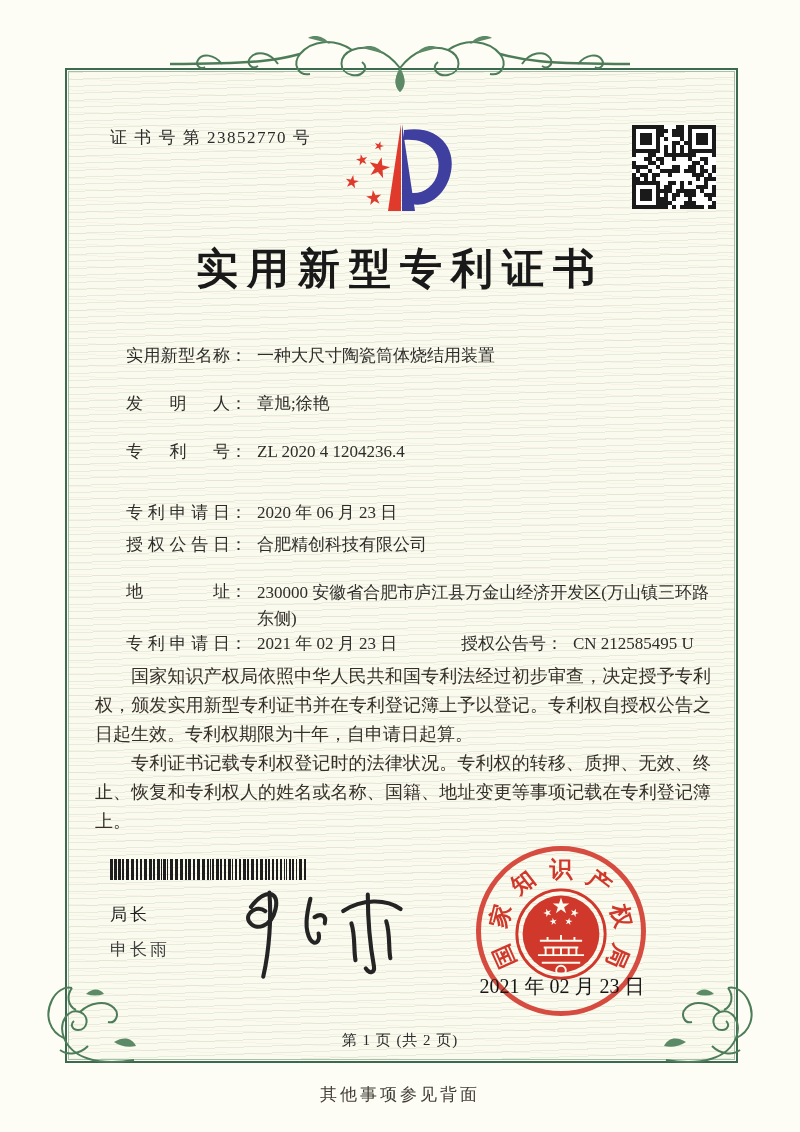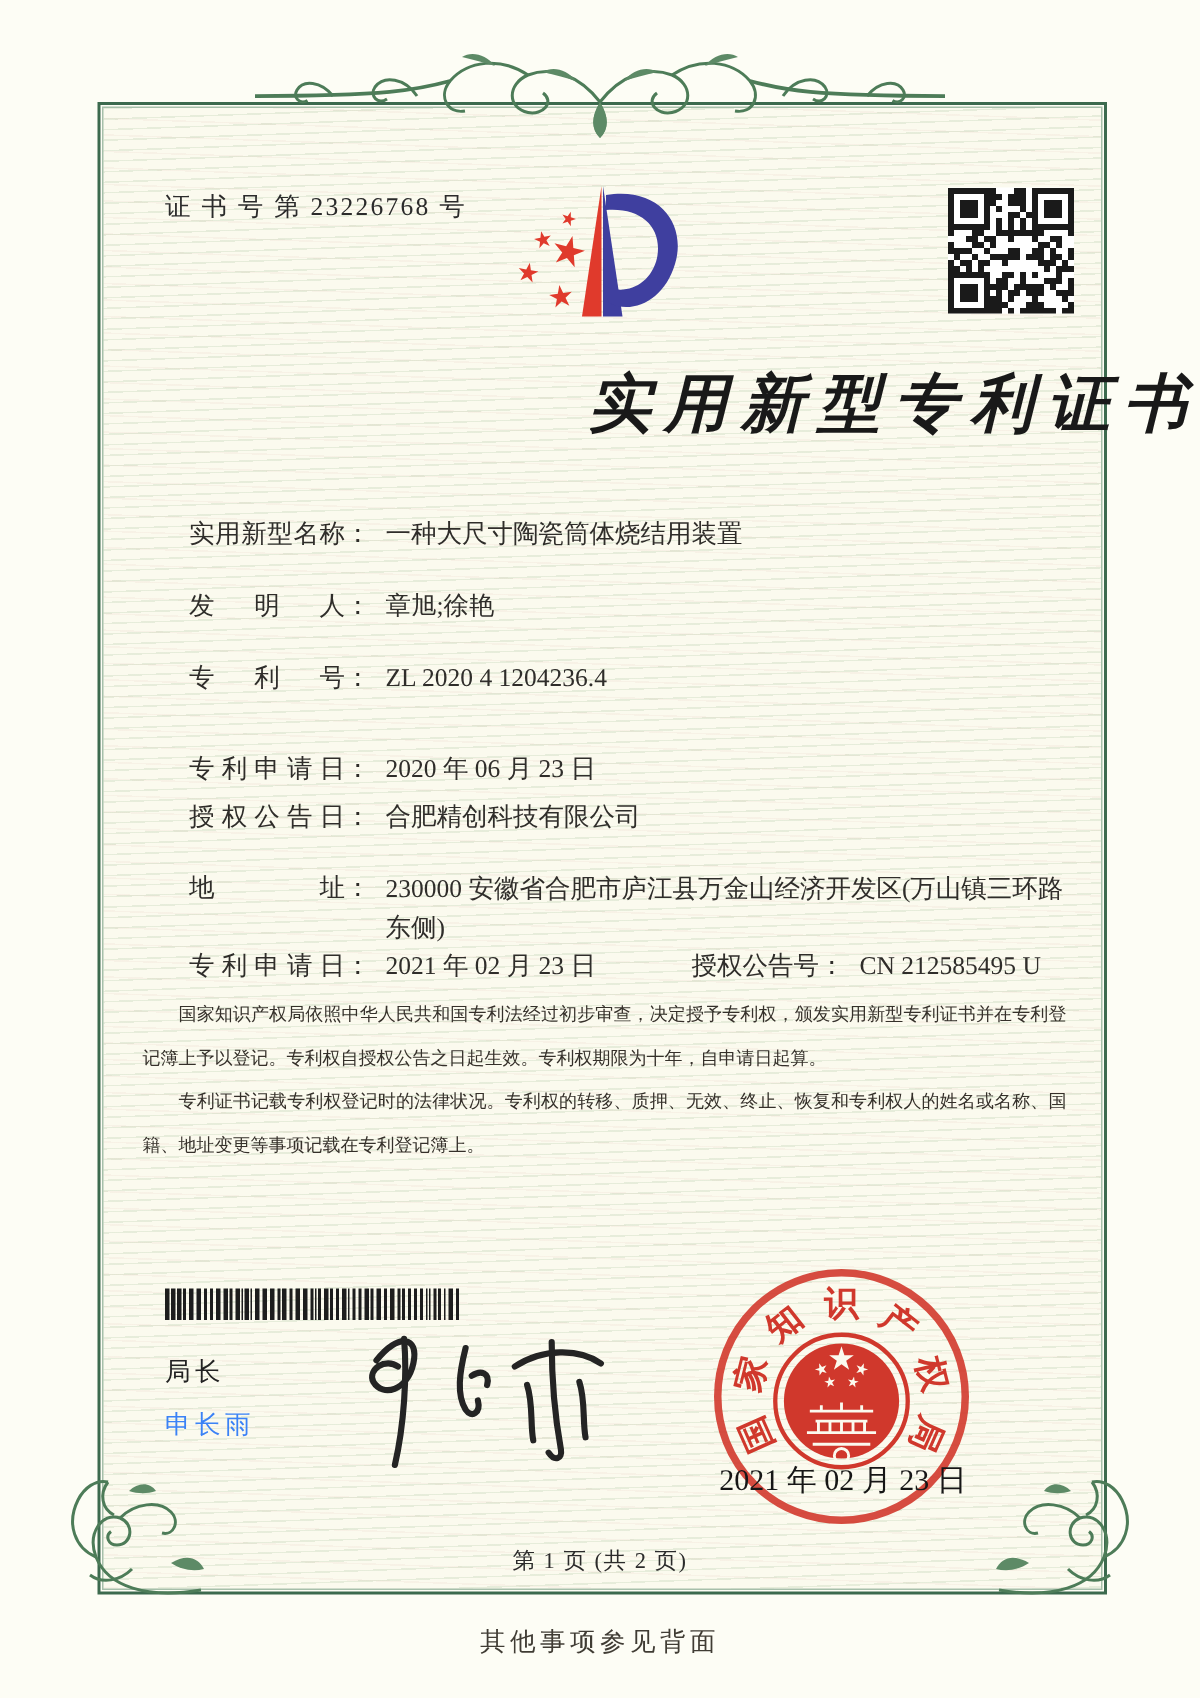--- a/index.html
+++ b/index.html
@@ -12,42 +12,42 @@
          border:2px solid #3c6a4e;box-sizing:border-box;}
   .frame-inner{position:absolute;inset:1px;border:1px solid #a6bfaa;
     background:
       repeating-linear-gradient(178deg, rgba(158,188,148,.22) 0 1px, rgba(0,0,0,0) 1px 7px),
       repeating-linear-gradient(2deg, rgba(214,168,158,.10) 0 1px, rgba(0,0,0,0) 1px 11px),
       #fbfaee;}
 
   .cert-no{left:110px;top:126px;font-size:17px;letter-spacing:1.5px;z-index:3;}
   .logo{left:338px;top:110px;z-index:3;}
   .qr{left:632px;top:125px;width:84px;height:84px;background:#fff;z-index:3;}
-  .title{left:0;top:241px;width:100%;text-align:right;font-size:42px;font-weight:bold;
-         letter-spacing:9px;color:#191919;z-index:3;font-style:italic;}
+  .title{left:0;top:241px;width:100%;text-align:center;font-size:42px;font-weight:bold;
+         letter-spacing:9px;color:#191919;z-index:3;}
 
   .fields{left:110px;top:344px;width:590px;z-index:3;}
   .frow{position:absolute;left:0;white-space:nowrap;font-size:17px;color:#2f2d2a;margin-left:16px;}
   .flabel{display:inline-block;width:104px;text-align:justify;text-align-last:justify;}
   .fvalue{margin-left:10px;}
   .fvalue-wrap{display:inline-block;margin-left:10px;width:455px;white-space:normal;
                vertical-align:top;line-height:26px;}
   .pair2{position:absolute;left:335px;top:0;}
 
-  .paras{left:95px;top:662px;width:616px;font-size:12px;line-height:29px;color:#35302a;
+  .paras{left:95px;top:662px;width:616px;font-size:18px;line-height:29px;color:#35302a;
          text-align:justify;z-index:3;}
   .paras p{margin:0;text-indent:2em;}
 
   .barcode{left:110px;top:859px;width:200px;height:21px;display:flex;align-items:stretch;z-index:3;}
   .bs{background:#1d1d1d;height:100%;flex:none;}
 
   .issuer-title{left:110px;top:903px;font-family:"Liberation Sans","DejaVu Sans",sans-serif;
                 font-size:17px;letter-spacing:3px;color:#222;z-index:3;}
   .issuer-name{left:110px;top:938px;font-family:"Liberation Sans","DejaVu Sans",sans-serif;
-               font-size:17px;letter-spacing:3px;color:#3b82f6;z-index:3;}
+               font-size:17px;letter-spacing:3px;color:#404040;z-index:3;}
   .sig{left:212px;top:876px;z-index:4;}
 
   .seal{left:476px;top:846px;width:170px;height:170px;box-sizing:border-box;
         border:5px solid rgba(210,56,44,.9);border-radius:50%;z-index:4;}
   .seal-char{position:absolute;left:50%;top:50%;font-size:23px;font-weight:bold;color:#d0382c;line-height:1;}
   .seal-emblem{position:absolute;left:50%;top:52%;transform:translate(-50%,-50%);}
   .seal-date{left:478px;top:973px;width:168px;text-align:center;font-size:20px;color:#161616;z-index:6;}
 
   .page-ind{left:0;top:1031px;width:100%;text-align:center;font-size:15px;letter-spacing:1px;z-index:3;}
   .back-note{left:0;top:1083px;width:100%;text-align:center;font-size:17px;letter-spacing:3px;color:#403c34;}
@@ -95,21 +95,21 @@
       <path d="M106,80 C70,86 44,78 36,58 C30,42 40,28 52,32 C62,36 60,50 50,50 C44,50 42,44 46,41"></path>
       <path d="M36,58 C22,52 16,36 24,20 C28,12 36,6 44,8"></path>
       <path d="M44,8 C38,16 40,26 48,30"></path>
       <path d="M52,32 C62,22 78,20 86,28 C92,34 88,44 80,42"></path>
       <path d="M60,66 C52,74 40,76 32,70"></path>
       <path d="M86,62 C96,56 104,58 108,66 C100,68 92,66 86,62 Z" fill="#5d8a66" stroke="none"></path>
       <path d="M58,14 C64,8 72,8 76,14 C70,16 64,16 58,14 Z" fill="#5d8a66" stroke="none"></path>
     </g>
   </svg>
 
-  <div class="abs cert-no">证 书 号 第 23226768 号</div>
+  <div class="abs cert-no">证 书 号 第 23852770 号</div>
 
   <svg class="abs logo" width="132" height="112" viewBox="0 0 132 112">
     <defs>
       <path id="st5" d="M0,-1 L0.2245,-0.309 0.9511,-0.309 0.3633,0.118 0.5878,0.809 0,0.382 -0.5878,0.809 -0.3633,0.118 -0.9511,-0.309 -0.2245,-0.309 Z"></path>
     </defs>
     <use href="#st5" transform="translate(41,36) scale(5) rotate(18)" fill="#e03a2c"></use>
     <use href="#st5" transform="translate(24,50) scale(6) rotate(-12)" fill="#e03a2c"></use>
     <use href="#st5" transform="translate(14,72) scale(7) rotate(10)" fill="#e03a2c"></use>
     <use href="#st5" transform="translate(41,58) scale(11) rotate(14)" fill="#e03a2c"></use>
     <use href="#st5" transform="translate(36,88) scale(8) rotate(-8)" fill="#e03a2c"></use>

